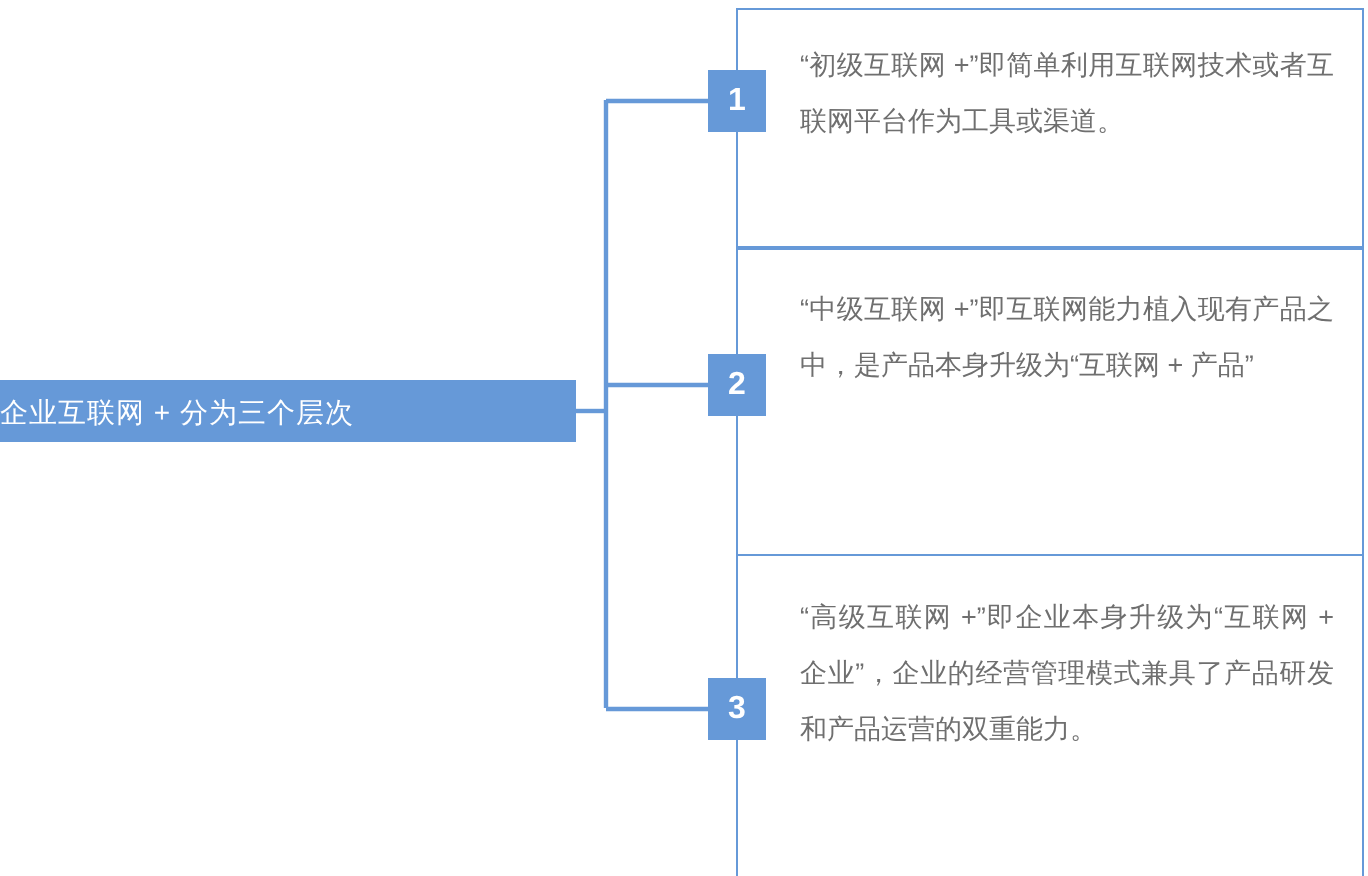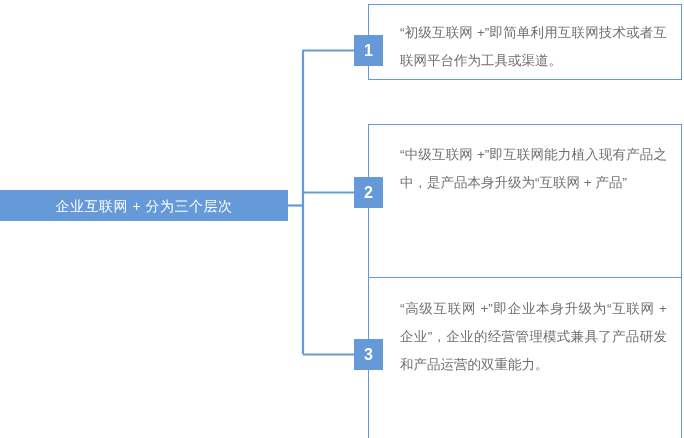--- a/index.html
+++ b/index.html
@@ -22,21 +22,20 @@
   
   .root-box {
     position: absolute;
     left: 0px;
     top: 190px;
     width: 288px;
     height: 31px;
     background: #6699d8;
     display: flex;
     align-items: center;
-    justify-content: center;
   }
   .root-label {
     color: #ffffff;
     font-size: 14px;
     line-height: 1;
     letter-spacing: 0.5px;
     white-space: nowrap;
   }
 
   
@@ -51,21 +50,21 @@
 
   
   .branch-box {
     position: absolute;
     left: 368px;
     width: 314px;
     box-sizing: border-box;
     border: 1.6px solid #6699d8;
     background: #ffffff;
   }
-  .branch-box.b1 { top: 4px;   height: 76px; }
+  .branch-box.b1 { top: 4px;   height: 120px; }
   .branch-box.b2 { top: 124px; height: 159px; }
   .branch-box.b3 { top: 277px; height: 183px; }
 
   .branch-text {
     position: absolute;
     left: 31px;
     right: 14px;
     top: 14px;
     color: #6f6f6f;
     font-size: 13.5px;

